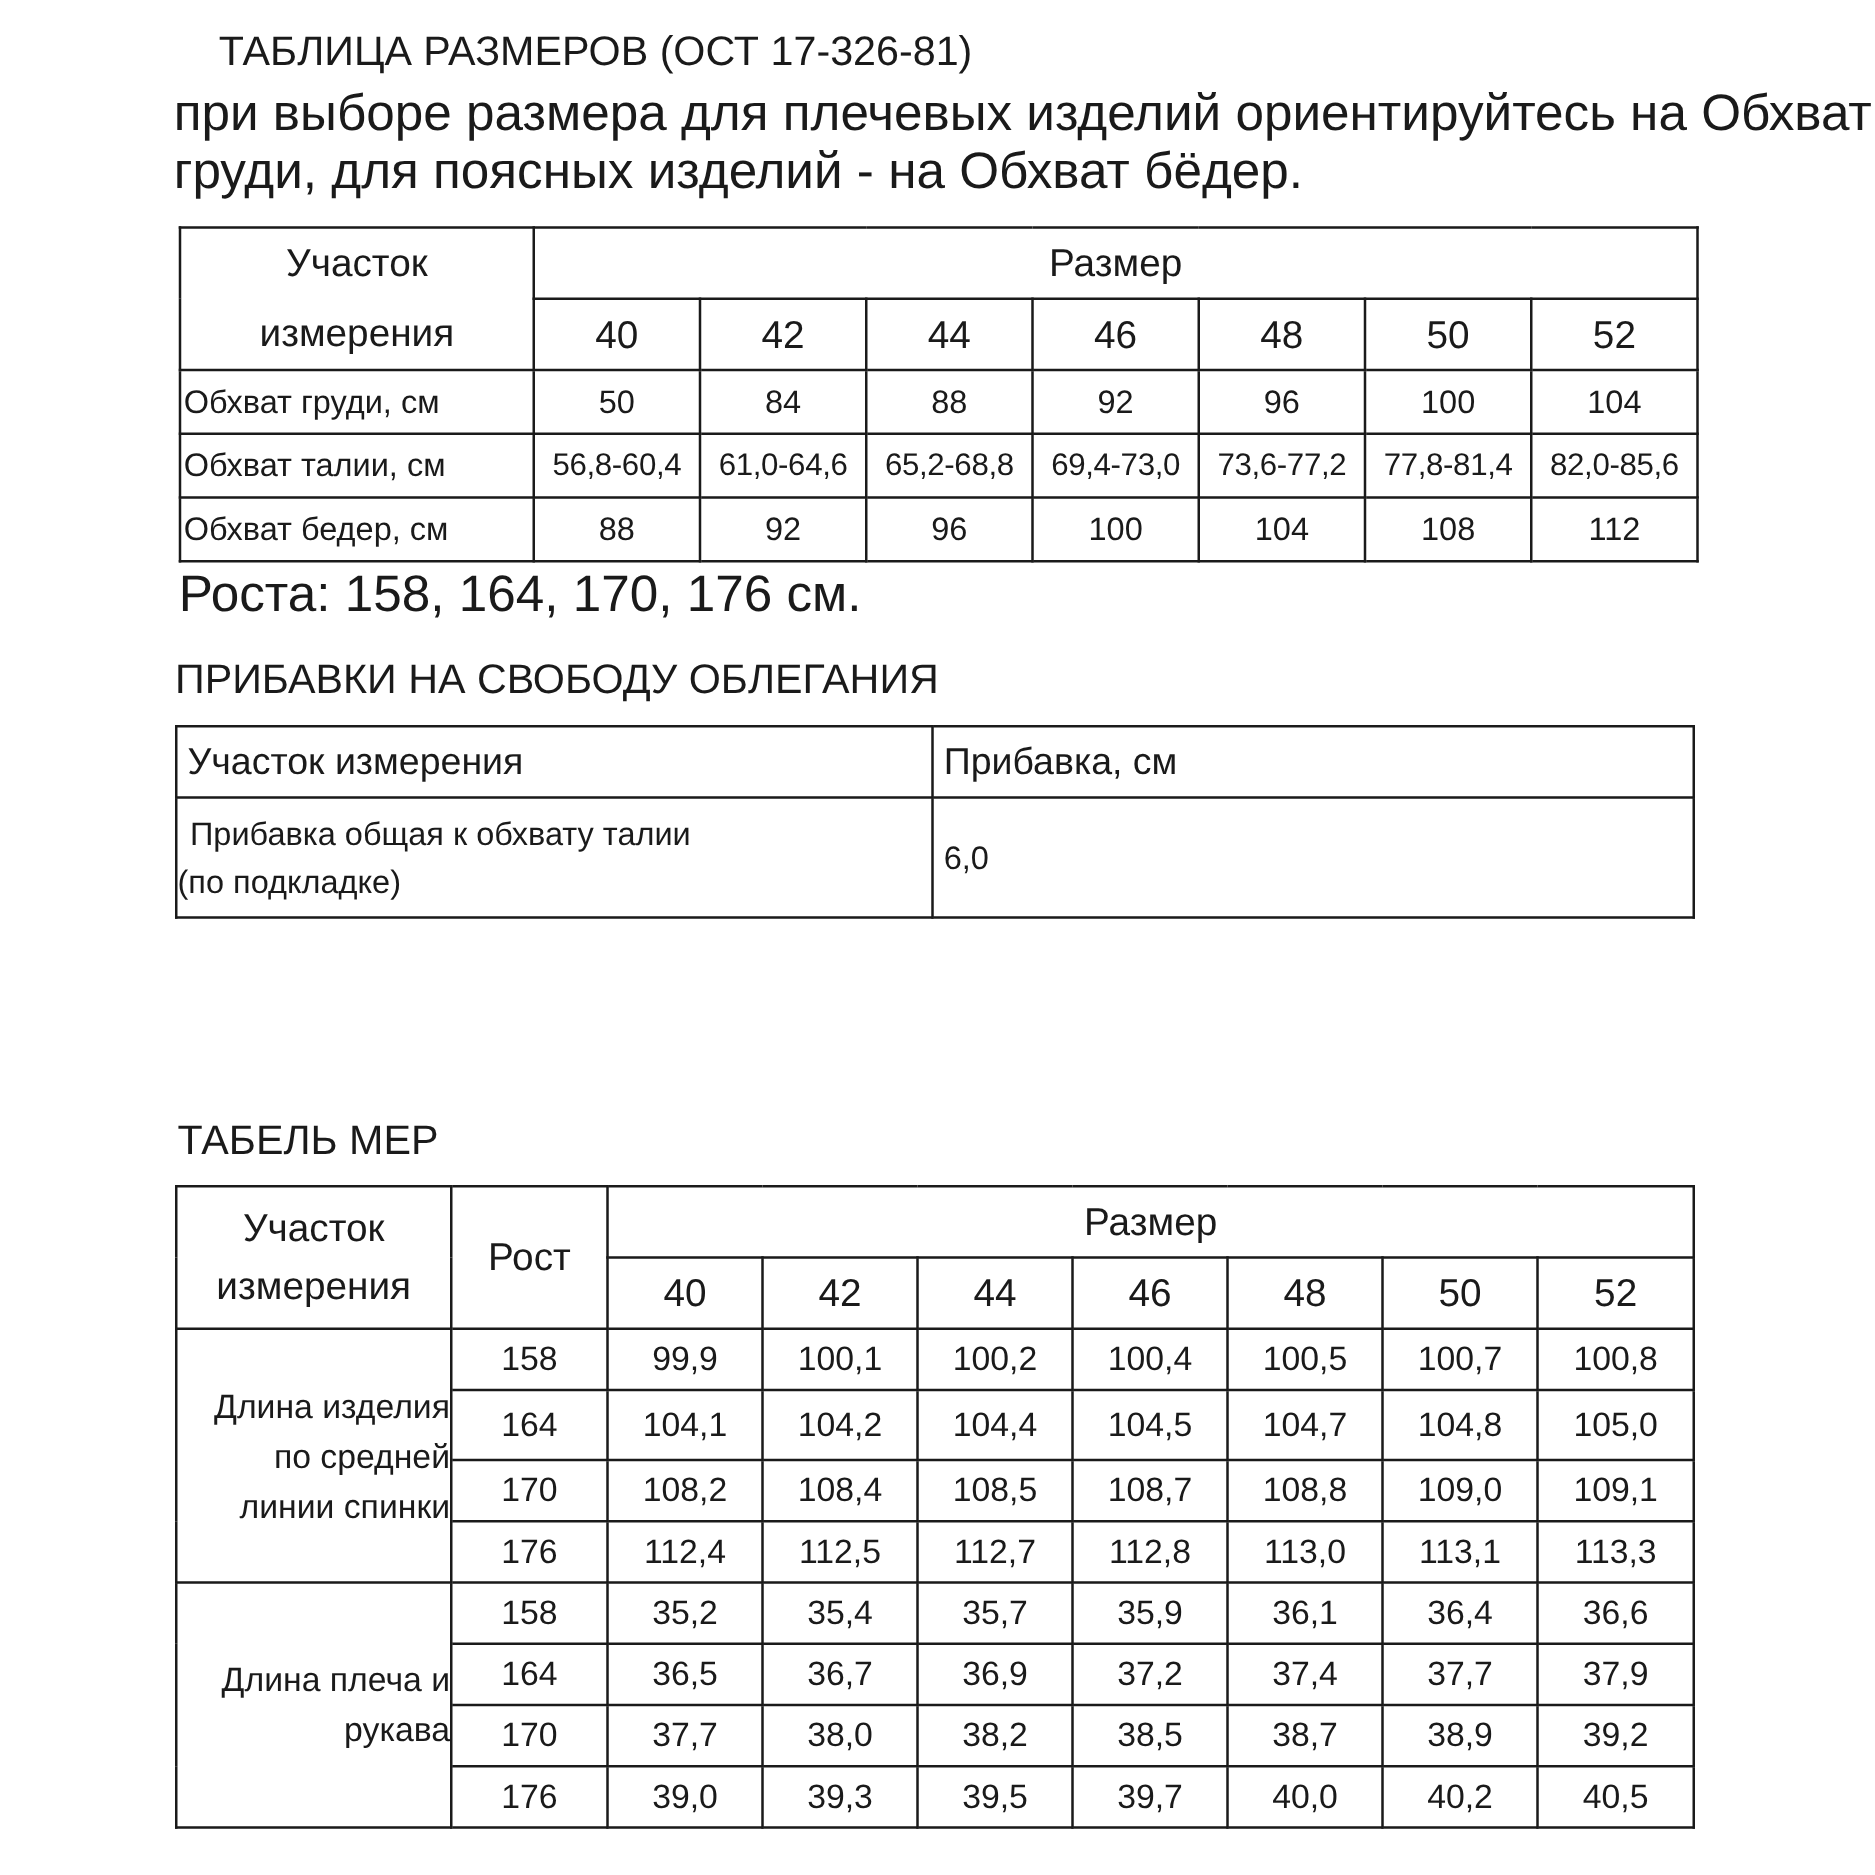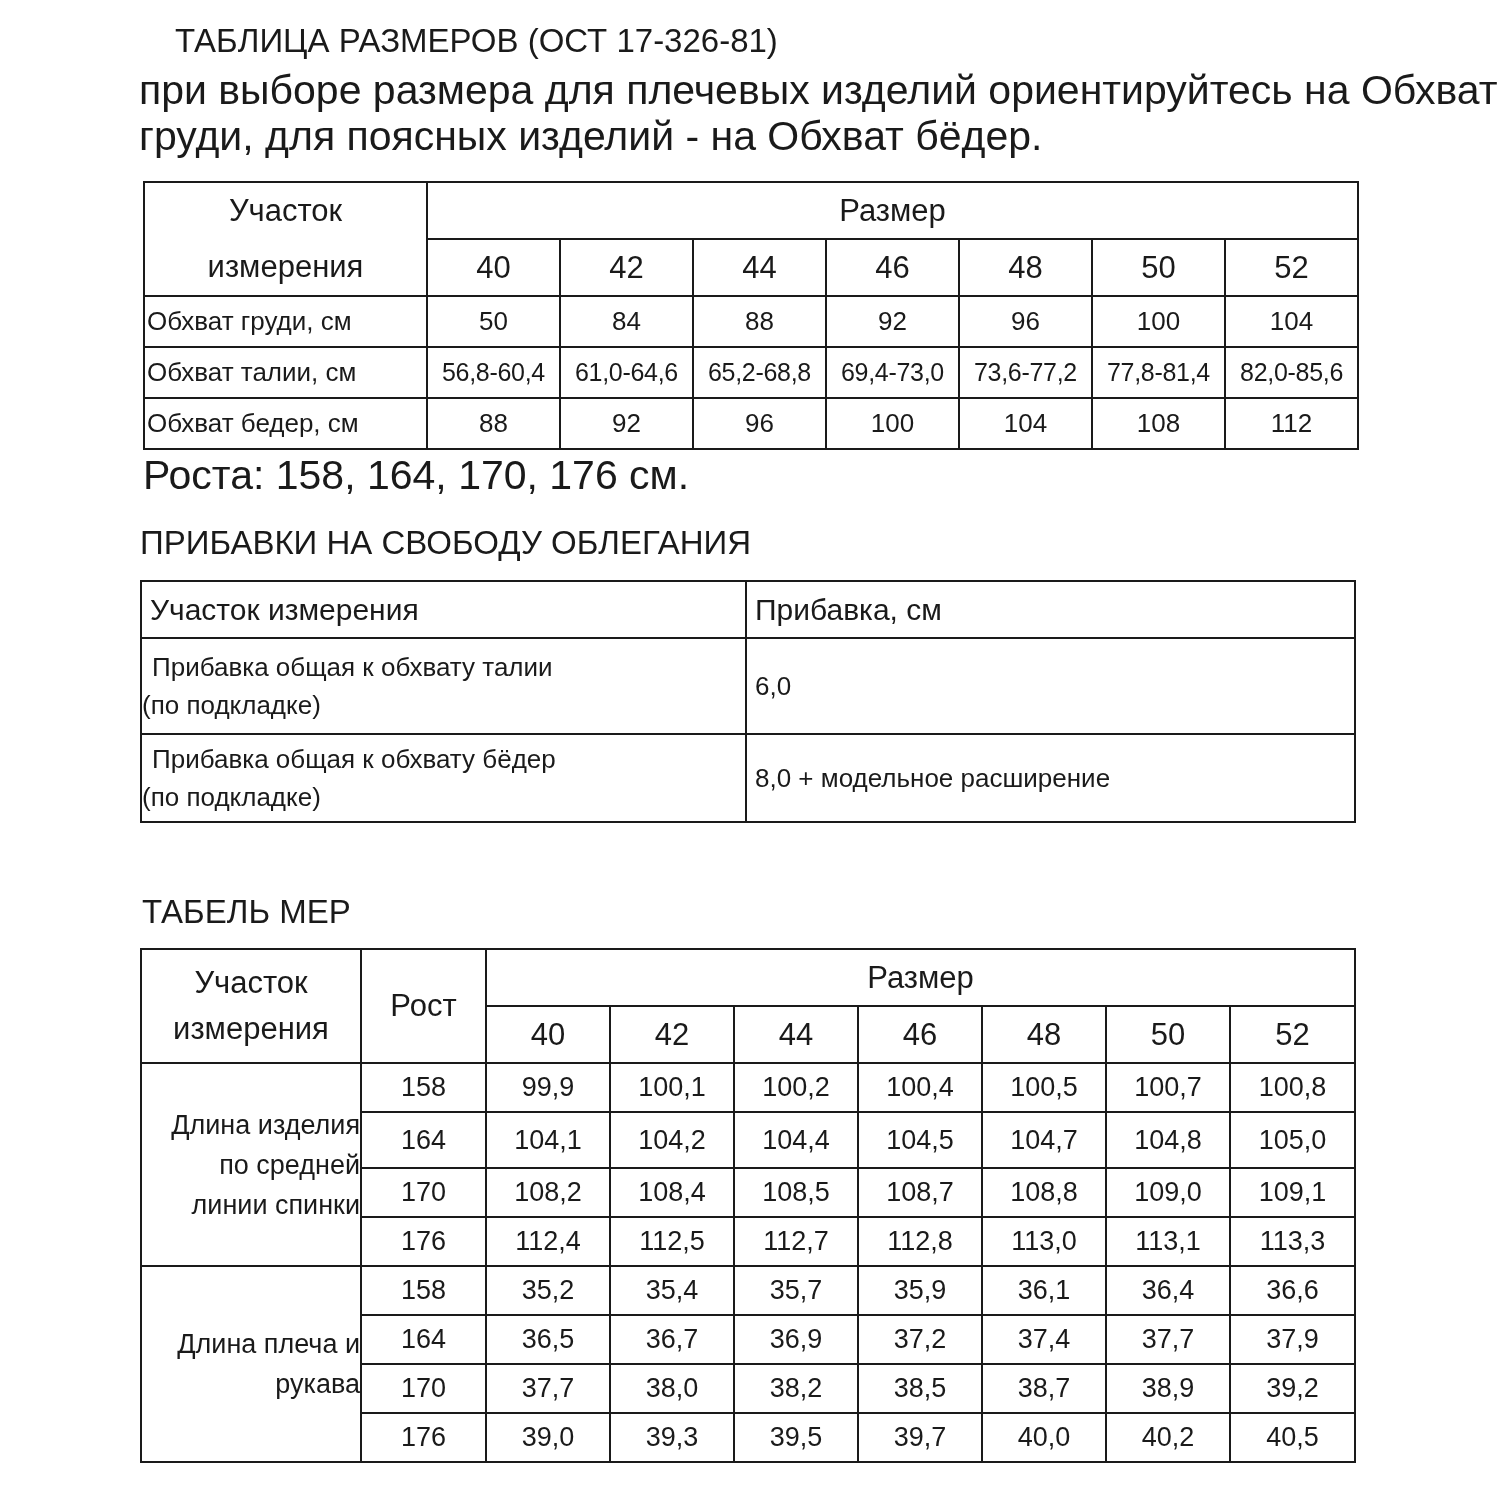--- a/index.html
+++ b/index.html
@@ -116,29 +116,20 @@
   </tr>
   <tr style="height:96px">
     <td>
       <span class="lbl2">
         <span class="indent">Прибавка общая к обхвату талии</span>
         <span class="paren">(по подкладке)</span>
       </span>
     </td>
     <td>6,0</td>
   </tr>
-  <tr style="height:88px">
-    <td>
-      <span class="lbl2">
-        <span class="indent">Прибавка общая к обхвату бёдер</span>
-        <span class="paren">(по подкладке)</span>
-      </span>
-    </td>
-    <td>8,0 + модельное расширение</td>
-  </tr>
 </tbody>
   </table>
 
 <div class="abs h1" style="left:142px; top:893px;">ТАБЕЛЬ МЕР</div>
 
 <table id="t3">
   <colgroup>
     <col style="width:220px">
     <col style="width:125px">
     <col style="width:124px">

